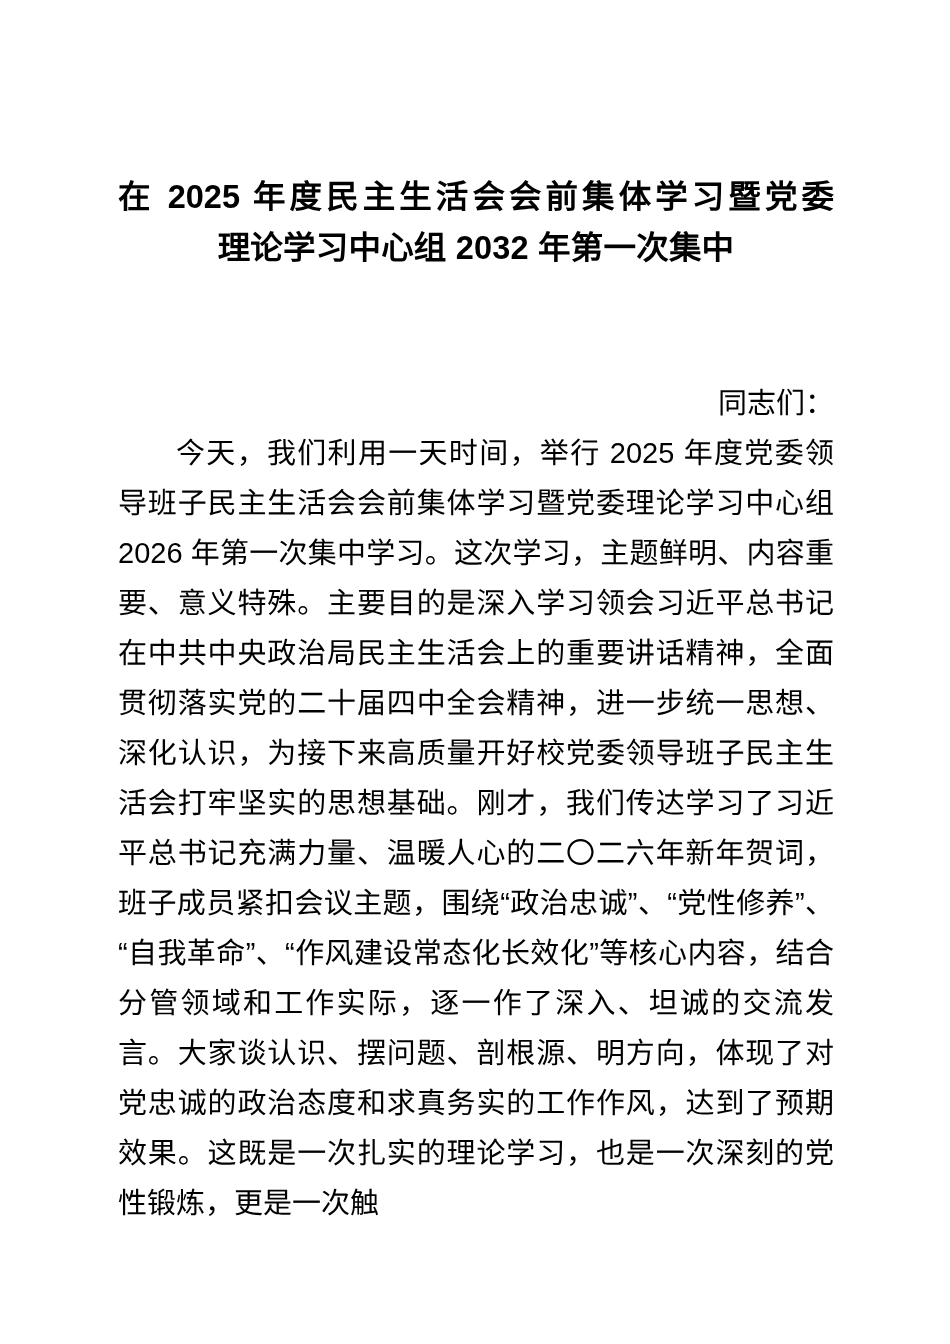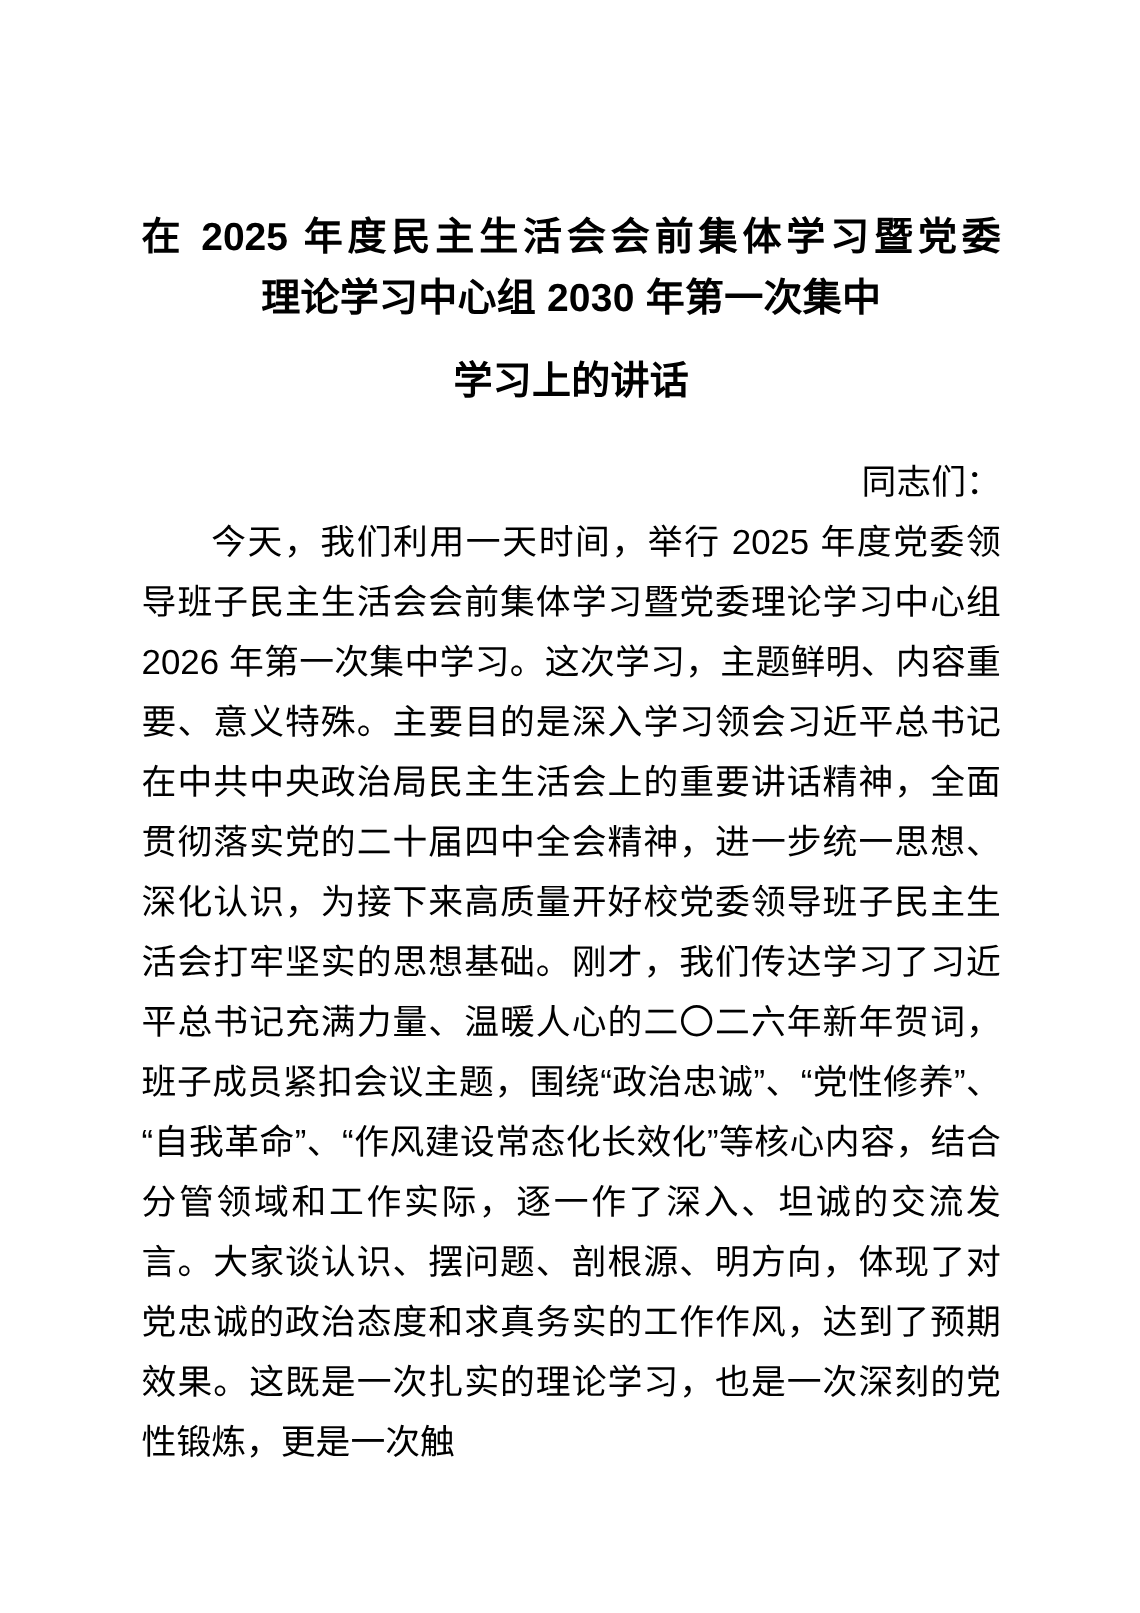--- a/index.html
+++ b/index.html
@@ -91,22 +91,21 @@
     text-align-last: left;
   }
 </style>
 </head>
 <body>
 
 <div class="page">
 
   <div class="doc-title">
     <div class="title-line l1">在 2025 年度民主生活会会前集体学习暨党委</div>
-    <div class="title-line l2">理论学习中心组 2030 年第一次集中</div>
-    <div class="title-line l3">学习上的讲话</div>
+    <div class="title-line l2">理论学习中心组 2032 年第一次集中</div>
   </div>
 
   <div class="body-block">
     <p class="para salutation">同志们：</p>
     <p class="para indent">今天，我们利用一天时间，举行 2025 年度党委领导班子民主生活会会前集体学习暨党委理论学习中心组 2026 年第一次集中学习。这次学习，主题鲜明、内容重要、意义特殊。主要目的是深入学习领会习近平总书记在中共中央政治局民主生活会上的重要讲话精神，全面贯彻落实党的二十届四中全会精神，进一步统一思想、深化认识，为接下来高质量开好校党委领导班子民主生活会打牢坚实的思想基础。刚才，我们传达学习了习近平总书记充满力量、温暖人心的二〇二六年新年贺词，班子成员紧扣会议主题，围绕“政治忠诚”、“党性修养”、“自我革命”、“作风建设常态化长效化”等核心内容，结合分管领域和工作实际，逐一作了深入、坦诚的交流发言。大家谈认识、摆问题、剖根源、明方向，体现了对党忠诚的政治态度和求真务实的工作作风，达到了预期效果。这既是一次扎实的理论学习，也是一次深刻的党性锻炼，更是一次触</p>
   </div>
 
 </div>
 
 </body></html>

